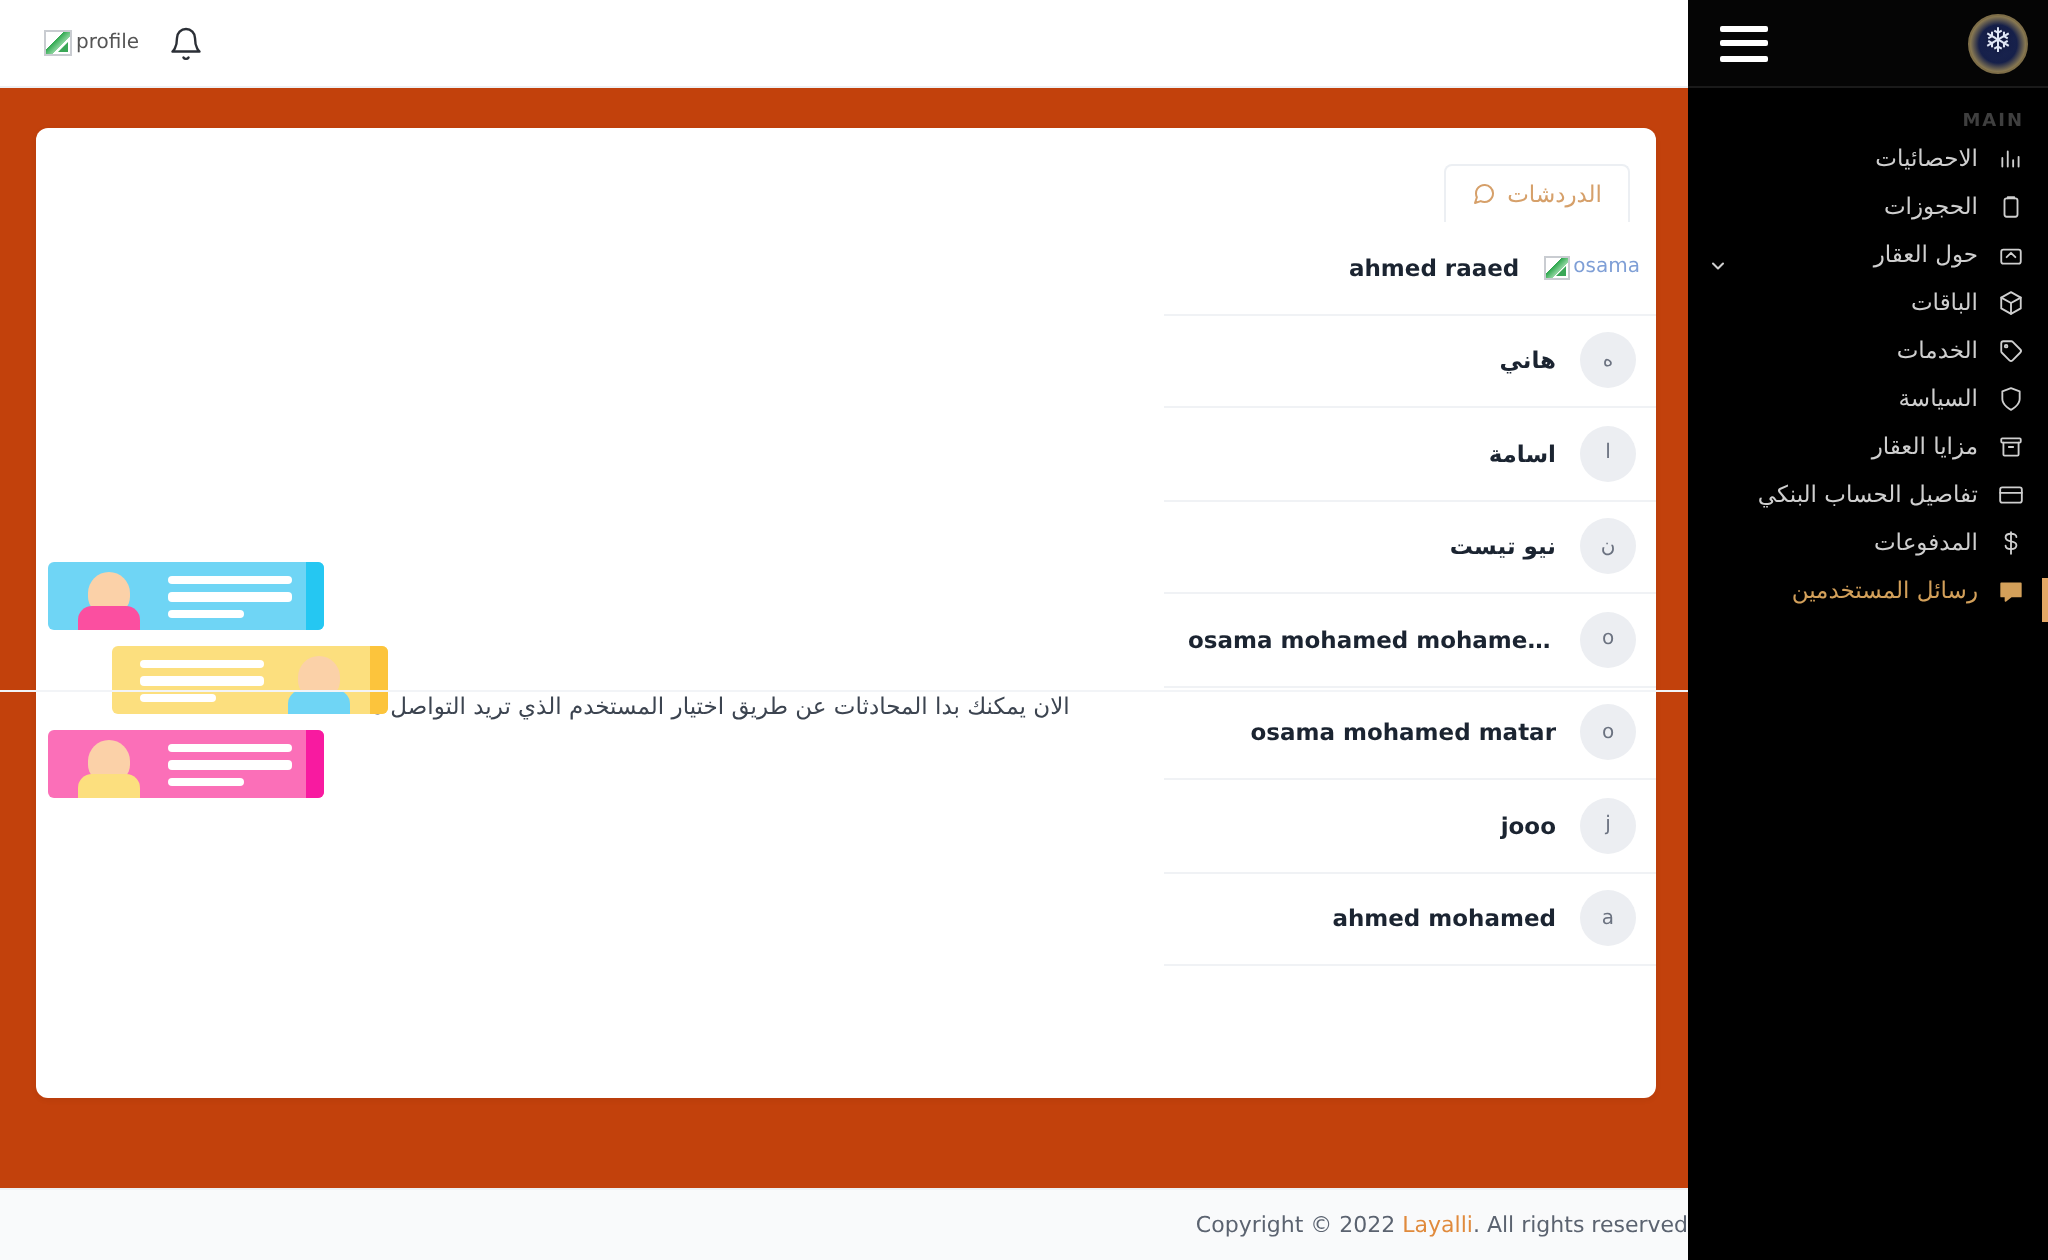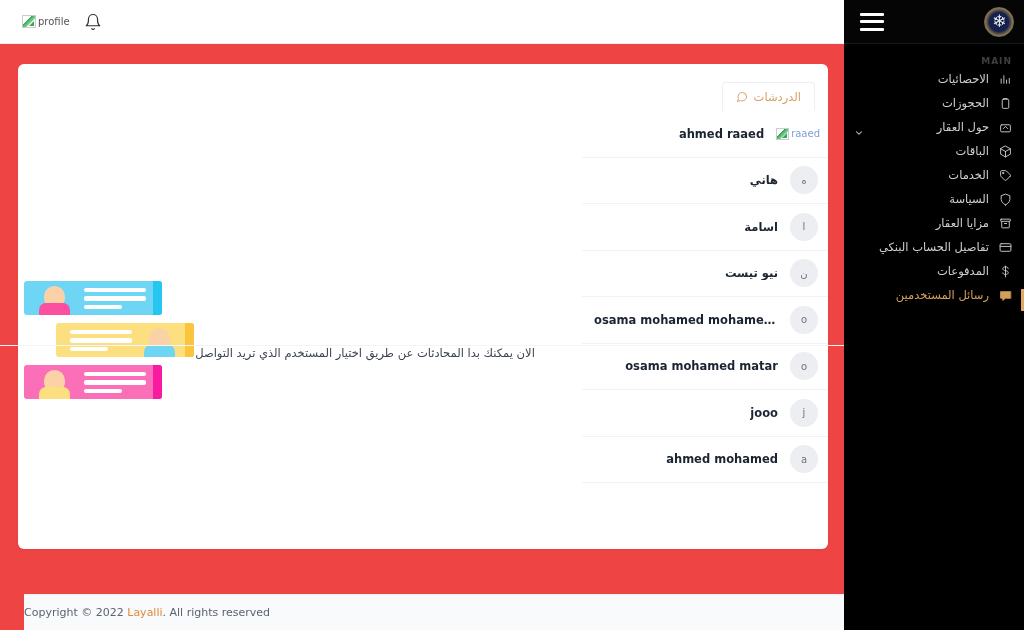--- a/index.html
+++ b/index.html
@@ -3,21 +3,21 @@
 <meta charset="utf-8">
 <style>
   * { box-sizing: border-box; margin: 0; padding: 0; }
   html, body {
     width: 1024px; height: 630px;
     font-family: "DejaVu Sans", "Liberation Sans", sans-serif;
     background: #f9fafb;
     overflow: hidden;
   }
 
-  .app { position: relative; width: 1024px; height: 630px; background:#ef4444; }
+  .app { position: relative; width: 1024px; height: 630px; background:#c2410c; }
 
   
   .sidebar {
     position: absolute; top: 0; right: 0;
     width: 180px; height: 346px;
     background: #000000;
     display: flex; flex-direction: column;
     z-index: 20;
   }
   .sidebar-top {
@@ -166,25 +166,24 @@
   .b3 { left: 6px; top: 84px;  width: 138px; background:#fb6fb8; }
 
   .empty-text {
     margin-top: 26px; font-size: 11.5px; color:#3c4450;
     direction: rtl; text-align:center; white-space: nowrap;
   }
 
   
   .footer {
     position:absolute; left:0; bottom:0; width: 844px; height: 36px;
-    display:flex; align-items:center; justify-content:flex-start;
+    display:flex; align-items:center; justify-content:flex-end;
     font-size: 11px; color:#5b6370;
     background:#f9fafb;
     border-top: 1px solid #eef0f3;
-    margin-left: 24px;
   }
   .footer a { color:#e08a3c; text-decoration:none; }
 
   .band {
     position:absolute; left:0; top: 345px; width: 844px; height: 1px;
     background: #f2f4f7;
   }
   .blackfill {
     position:absolute; right:0; top:346px; width:180px; height:284px; background:#000;
   }
@@ -219,21 +218,21 @@
                 <path d="M21 11.5a8.38 8.38 0 0 1-.9 3.8 8.5 8.5 0 0 1-7.6 4.7 8.38 8.38 0 0 1-3.8-.9L3 21l1.9-5.7a8.38 8.38 0 0 1-.9-3.8 8.5 8.5 0 0 1 4.7-7.6 8.38 8.38 0 0 1 3.8-.9h.5a8.48 8.48 0 0 1 8 8v.5z"></path>
               </svg>
             </span>
           </div>
         </div>
 
         <div class="chatlist" id="chatlist">
             <div class="chat-item first">
               <span class="broken-img">
                 <span class="ph"></span>
-                <span>raaed</span>
+                <span>osama</span>
               </span>
               <span class="chat-name ltr">ahmed raaed</span>
             </div>
             <div class="chat-item">
               <span class="avatar">
                 <span>ه</span>
               </span>
               <span class="chat-name">هاني</span>
             </div>
             <div class="chat-item">

